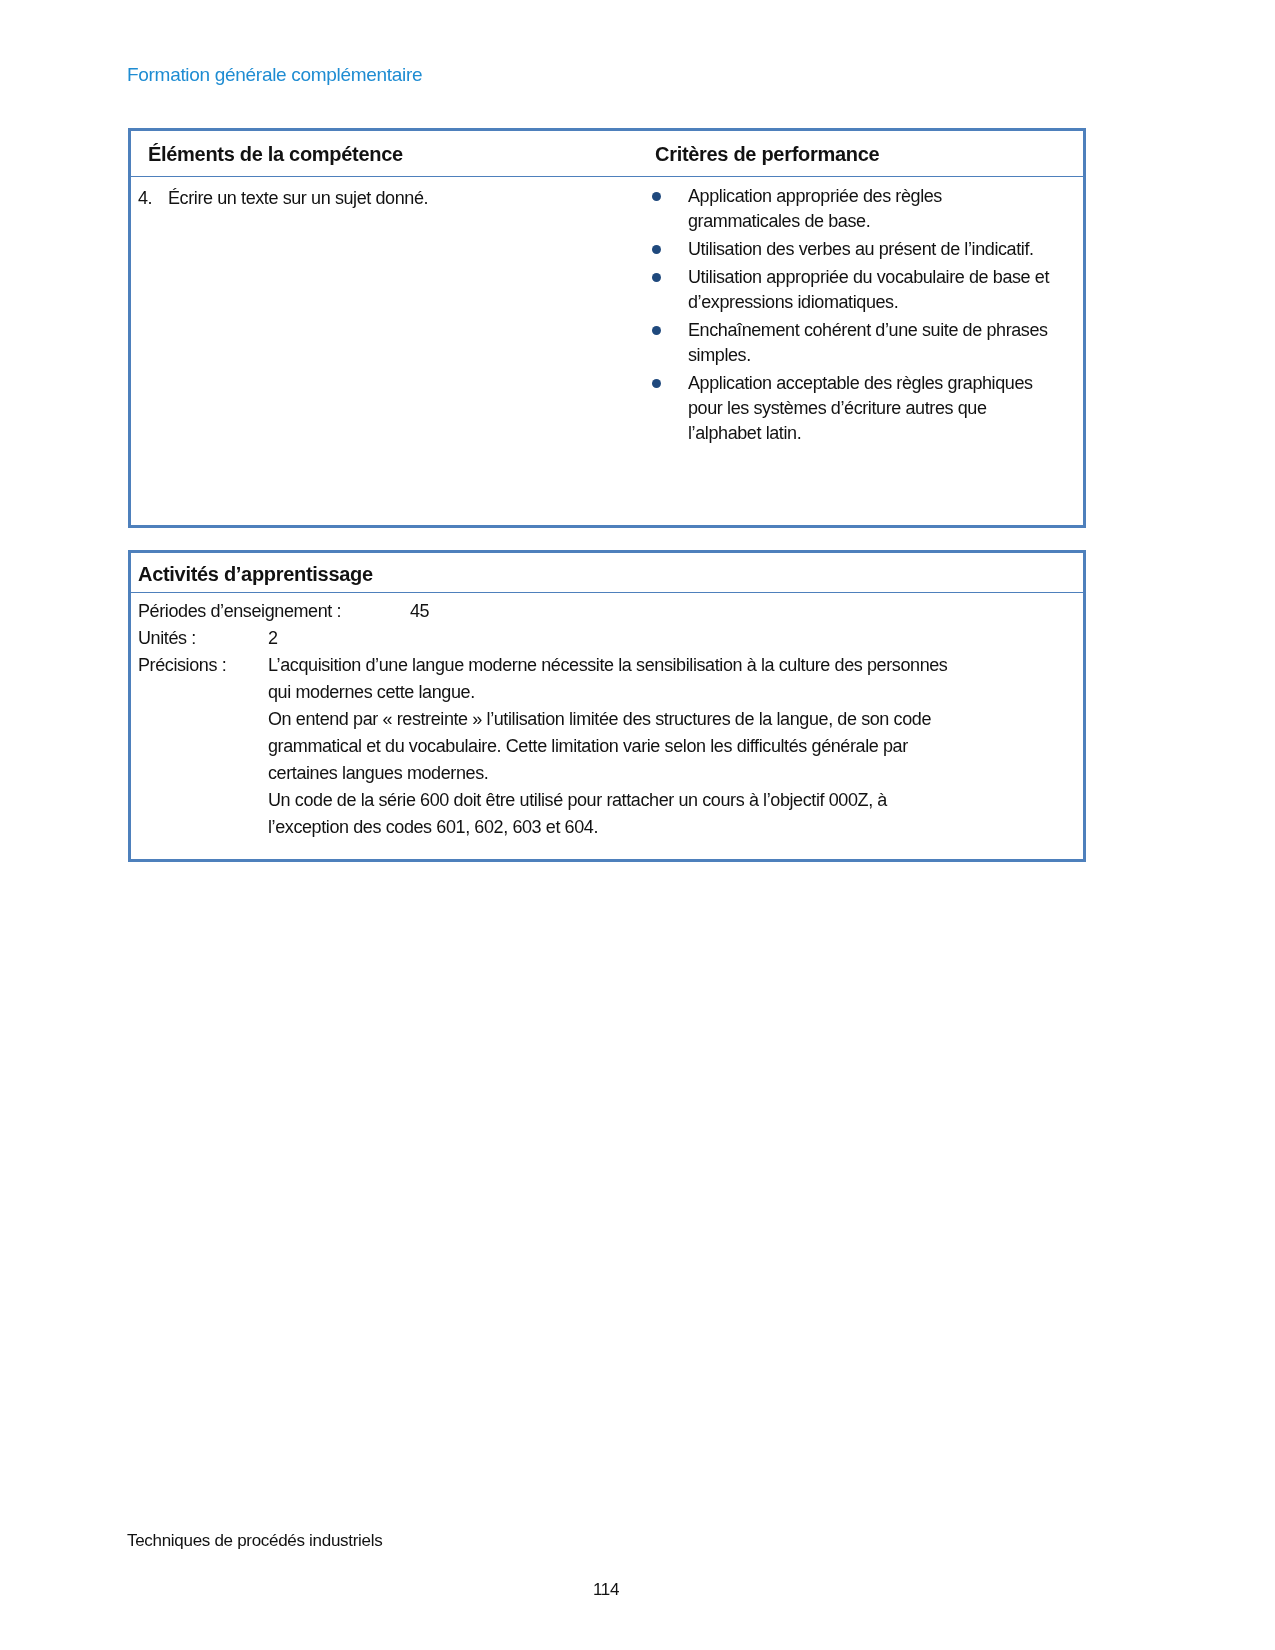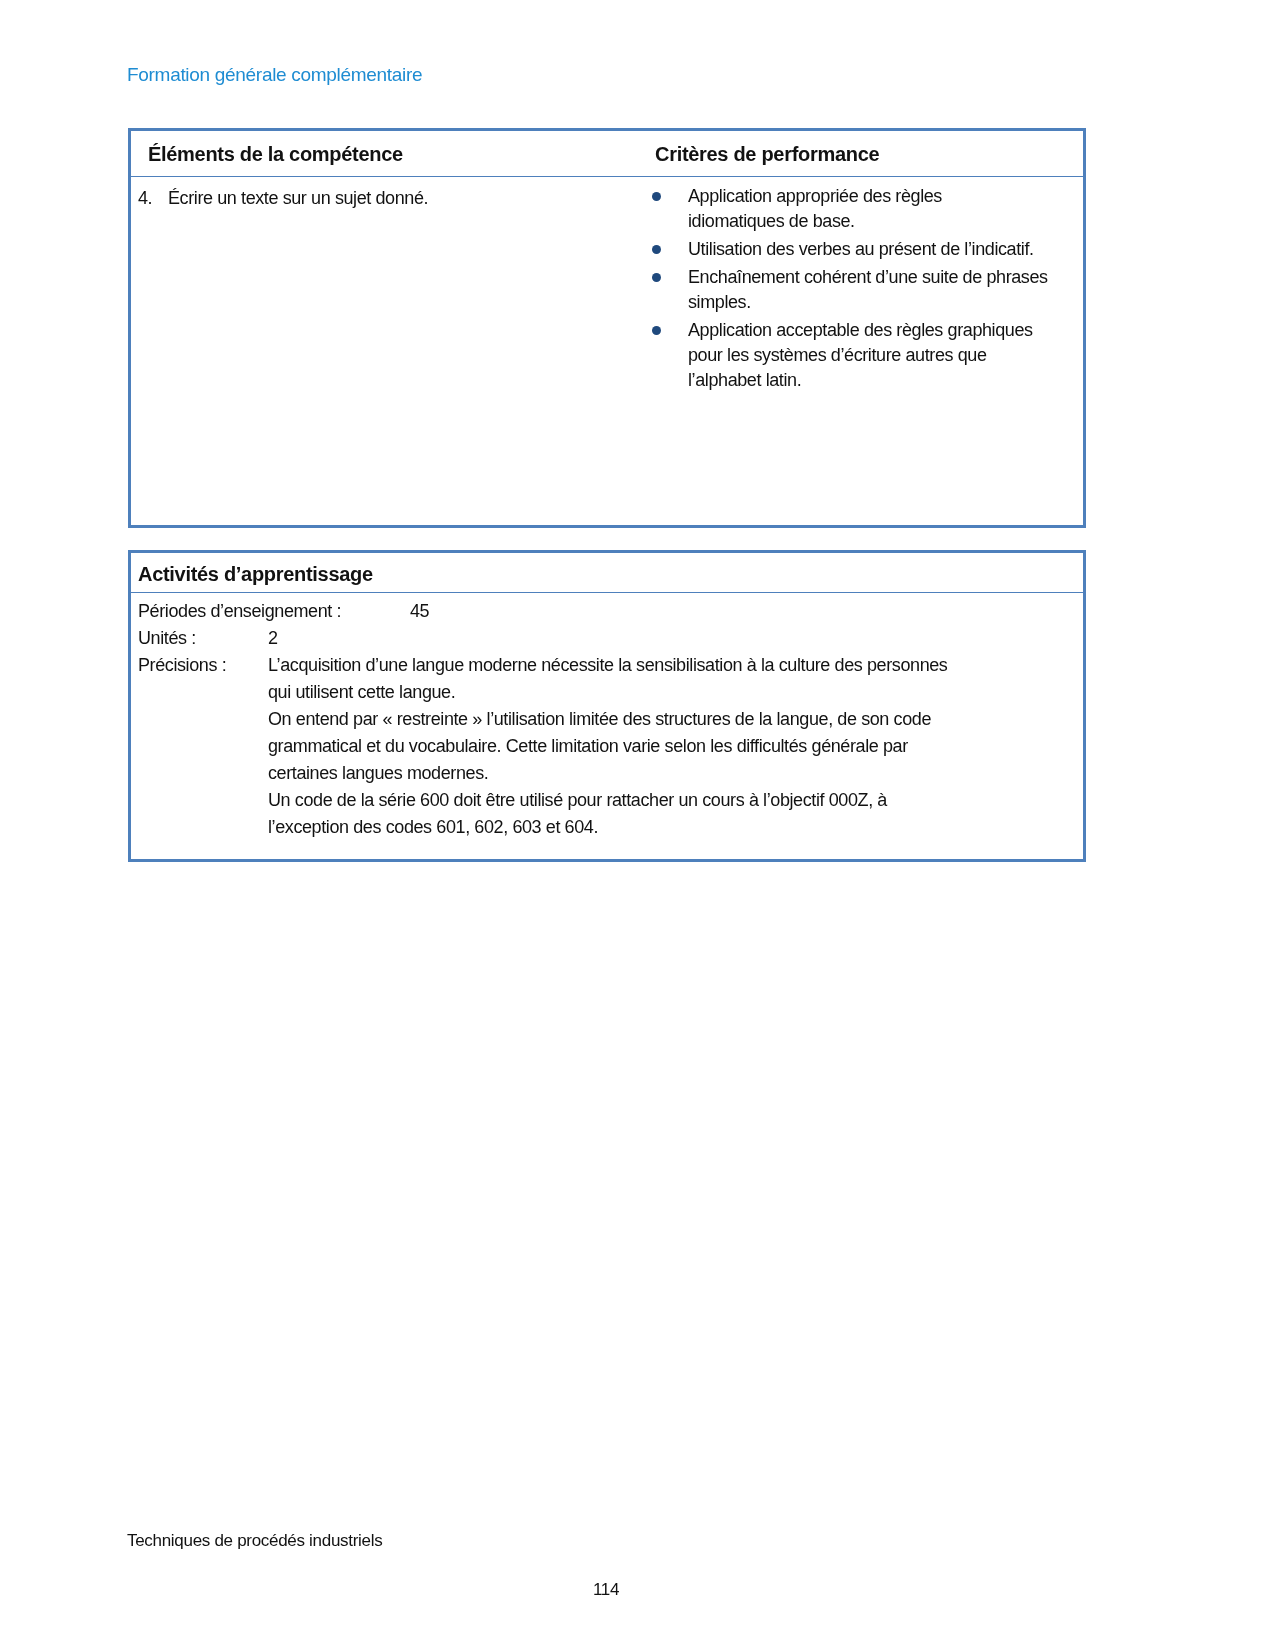--- a/index.html
+++ b/index.html
@@ -81,22 +81,24 @@
     <div class="col1 th">Éléments de la compétence</div>
     <div class="col2 th">Critères de performance</div>
   </div>
   <div class="tbl-bodyrow">
     <div class="col1 element-cell">
       <span class="element-num">4.</span><span>Écrire un texte sur un sujet donné.</span>
     </div>
     <div class="col2">
       <ul class="crit-list">
         <li>Application appropriée des règles
-idiomatiques de base.</li>
+grammaticales de base.</li>
         <li>Utilisation des verbes au présent de l’indicatif.</li>
+        <li>Utilisation appropriée du vocabulaire de base et
+d’expressions idiomatiques.</li>
         <li>Enchaînement cohérent d’une suite de phrases
 simples.</li>
         <li>Application acceptable des règles graphiques
 pour les systèmes d’écriture autres que
 l’alphabet latin.</li>
       </ul>
     </div>
   </div>
 </section>
 
@@ -108,21 +110,21 @@
       <div class="val">45</div>
     </div>
     <div class="act-row">
       <div class="lbl">Unités :</div>
       <div class="val">2</div>
     </div>
     <div class="act-row">
       <div class="lbl">Précisions :</div>
       <div class="val">
         <div class="para">L’acquisition d’une langue moderne nécessite la sensibilisation à la culture des personnes
-qui utilisent cette langue.</div>
+qui modernes cette langue.</div>
         <div class="para">On entend par « restreinte » l’utilisation limitée des structures de la langue, de son code
 grammatical et du vocabulaire. Cette limitation varie selon les difficultés générale par
 certaines langues modernes.</div>
         <div class="para">Un code de la série 600 doit être utilisé pour rattacher un cours à l’objectif 000Z, à
 l’exception des codes 601, 602, 603 et 604.</div>
       </div>
     </div>
   </div>
 </section>
 

